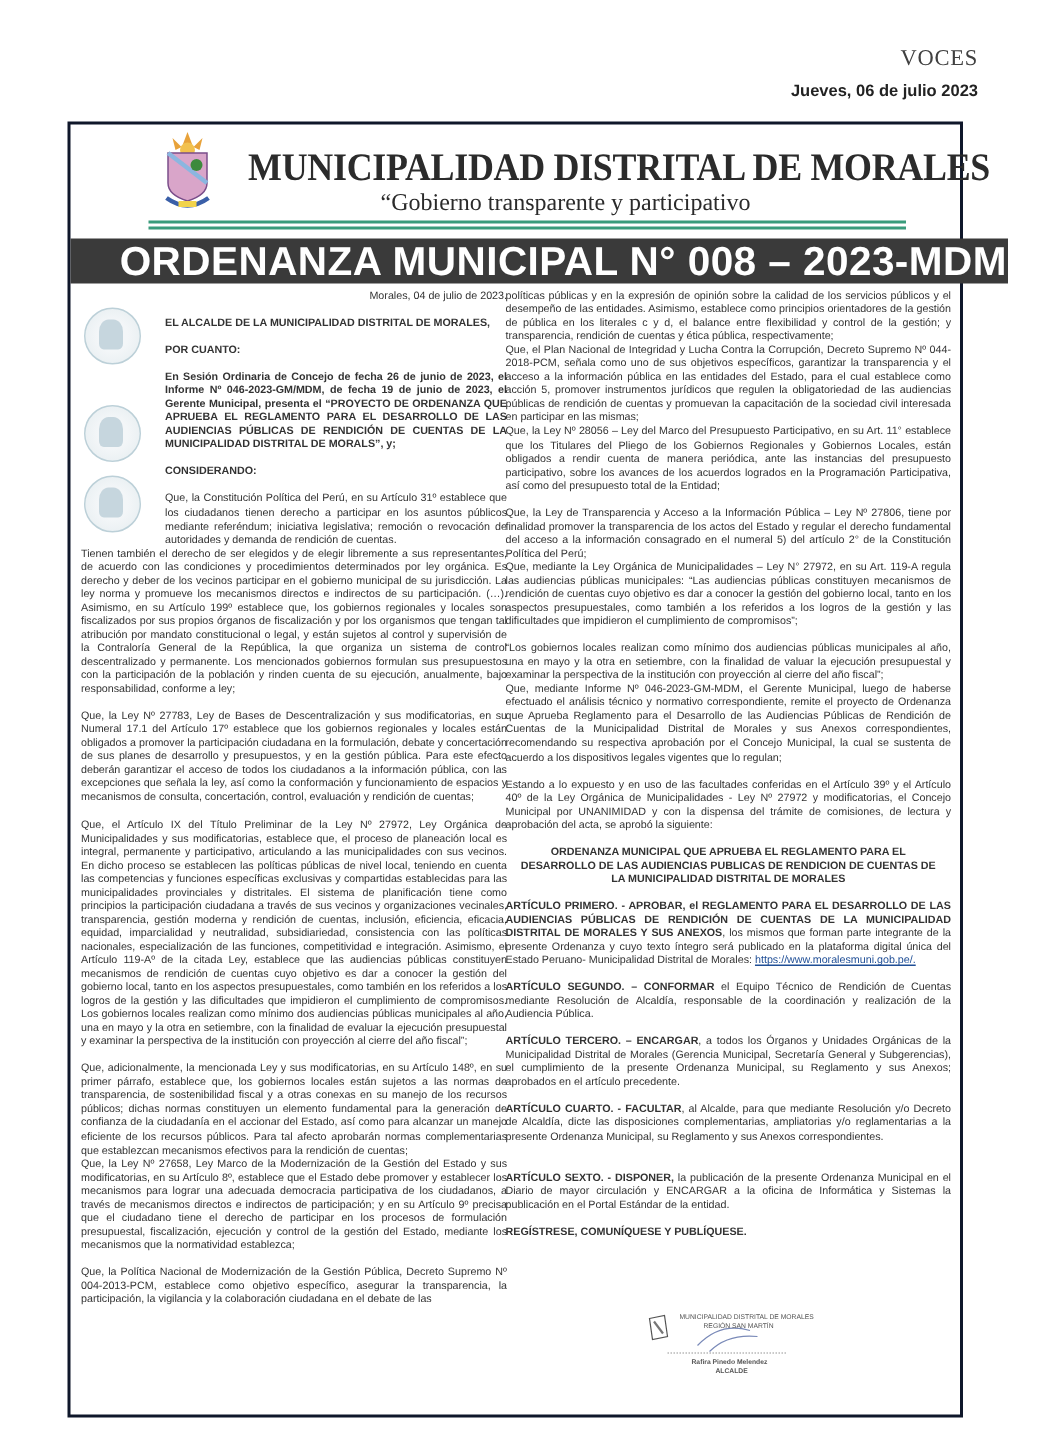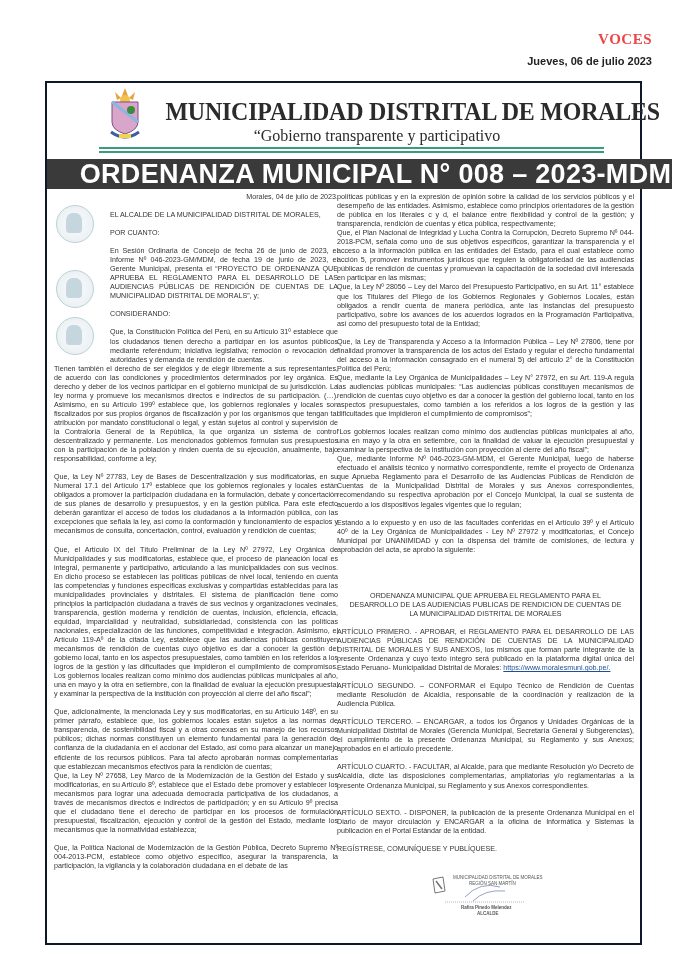--- a/index.html
+++ b/index.html
@@ -1,35 +1,35 @@
 <!DOCTYPE html>
 <html><head>
 <meta charset="utf-8">
 <style>
   html, body { margin:0; padding:0; background:#ffffff; }
   body { width:694px; height:960px; position:relative; overflow:hidden; font-family:"Liberation Sans", sans-serif; color:#222; }
-  .voces { position:absolute; right:42px; top:31px; font-family:"Liberation Serif", serif; font-weight:bold; font-size:15px; color:#ef4444; letter-spacing:0.5px; }
+  .voces { position:absolute; right:42px; top:31px; font-family:"Liberation Serif", serif; font-weight:normal; font-size:15px; color:#404040; letter-spacing:0.5px; }
   .date { position:absolute; right:42px; top:55px; font-size:11px; font-weight:bold; color:#222; }
   .frame { position:absolute; left:45px; top:81px; width:597px; height:864px; border:2px solid #0f172a; box-sizing:border-box; }
   .header { position:absolute; left:0; top:0; width:100%; height:78px; }
   .logo { position:absolute; left:60px; top:5px; width:36px; height:55px; }
   .muni-title { position:absolute; left:100px; top:14px; width:460px; text-align:center; font-family:"Liberation Serif", serif; font-size:26px; font-weight:bold; color:#2b2b2b; letter-spacing:-0.2px; transform:scaleX(0.92); transform-origin:center; white-space:nowrap; }
   .muni-sub { position:absolute; left:100px; top:44px; width:460px; text-align:center; font-family:"Liberation Serif", serif; font-size:16px; font-weight:normal; color:#2b2b2b; }
   .rule1 { position:absolute; left:52px; top:64px; width:505px; height:2px; background:#3a9c7c; }
   .rule2 { position:absolute; left:52px; top:68px; width:505px; height:2px; background:#3a9c7c; }
   .ord-banner { position:absolute; left:0; top:76px; width:100%; height:30px; background:#3a3a3a; color:#fff; text-align:center; font-size:27px; font-weight:bold; line-height:30px; letter-spacing:0.3px;padding-left:32px; }
   .col { position:absolute; top:110px; font-size:7.15px; line-height:9.05px; text-align:justify; color:#333; }
   .col p { margin:0; }
   .col .gap { height:9px; }
   .left { left:7px; width:284px; }
   .right { left:290px; width:297px; }
   .seal { position:absolute; width:36px; height:36px; border-radius:50%; border:1px solid #bcd0d8; background:radial-gradient(circle,#f3f6f8 40%,#e4ecef 100%); }
   .seal .inner { position:absolute; left:9px; top:7px; width:16px; height:20px; border-radius:40% 40% 20% 20%; background:#c6d6de; }
   .indent { margin-left:56px !important; }
-  .b { font-weight:normal; }
+  .b { font-weight:bold; }
   .center { text-align:center; }
   .link { color:#1f4e96; text-decoration:underline; }
   .signature { position:absolute; left:378px; top:786px; width:120px; height:60px; }
   .sig-text { position:absolute; font-size:4.5px; color:#555; white-space:nowrap; }
 </style>
 </head>
 <body>
 
 <div class="voces">VOCES</div>
 <div class="date">Jueves, 06 de julio 2023</div>
@@ -96,21 +96,21 @@
     <p>Que, la Ley Nº 28056 – Ley del Marco del Presupuesto Participativo, en su Art. 11° establece que los Titulares del Pliego de los Gobiernos Regionales y Gobiernos Locales, están obligados a rendir cuenta de manera periódica, ante las instancias del presupuesto participativo, sobre los avances de los acuerdos logrados en la Programación Participativa, así como del presupuesto total de la Entidad;</p>
     <div class="gap"></div>
     <p>Que, la Ley de Transparencia y Acceso a la Información Pública – Ley Nº 27806, tiene por finalidad promover la transparencia de los actos del Estado y regular el derecho fundamental del acceso a la información consagrado en el numeral 5) del artículo 2° de la Constitución Política del Perú;</p>
     <p>Que, mediante la Ley Orgánica de Municipalidades – Ley N° 27972, en su Art. 119-A regula las audiencias públicas municipales: “Las audiencias públicas constituyen mecanismos de rendición de cuentas cuyo objetivo es dar a conocer la gestión del gobierno local, tanto en los aspectos presupuestales, como también a los referidos a los logros de la gestión y las dificultades que impidieron el cumplimiento de compromisos”;</p>
     <div class="gap"></div>
     <p>“Los gobiernos locales realizan como mínimo dos audiencias públicas municipales al año, una en mayo y la otra en setiembre, con la finalidad de valuar la ejecución presupuestal y examinar la perspectiva de la institución con proyección al cierre del año fiscal”;</p>
     <p>Que, mediante Informe Nº 046-2023-GM-MDM, el Gerente Municipal, luego de haberse efectuado el análisis técnico y normativo correspondiente, remite el proyecto de Ordenanza que Aprueba Reglamento para el Desarrollo de las Audiencias Públicas de Rendición de Cuentas de la Municipalidad Distrital de Morales y sus Anexos correspondientes, recomendando su respectiva aprobación por el Concejo Municipal, la cual se sustenta de acuerdo a los dispositivos legales vigentes que lo regulan;</p>
     <div class="gap"></div>
     <p>Estando a lo expuesto y en uso de las facultades conferidas en el Artículo 39º y el Artículo 40º de la Ley Orgánica de Municipalidades - Ley Nº 27972 y modificatorias, el Concejo Municipal por UNANIMIDAD y con la dispensa del trámite de comisiones, de lectura y aprobación del acta, se aprobó la siguiente:</p>
     <div class="gap"></div>
-    <p class="b center" style="padding:0 8px;margin-top:28px;">ORDENANZA MUNICIPAL QUE APRUEBA EL REGLAMENTO PARA EL DESARROLLO DE LAS AUDIENCIAS PUBLICAS DE RENDICION DE CUENTAS DE LA MUNICIPALIDAD DISTRITAL DE MORALES</p>
+    <p class="b center" style="padding:0 8px;">ORDENANZA MUNICIPAL QUE APRUEBA EL REGLAMENTO PARA EL DESARROLLO DE LAS AUDIENCIAS PUBLICAS DE RENDICION DE CUENTAS DE LA MUNICIPALIDAD DISTRITAL DE MORALES</p>
     <div class="gap"></div>
     <p><span class="b">ARTÍCULO PRIMERO. - APROBAR, el REGLAMENTO PARA EL DESARROLLO DE LAS AUDIENCIAS PÚBLICAS DE RENDICIÓN DE CUENTAS DE LA MUNICIPALIDAD DISTRITAL DE MORALES Y SUS ANEXOS</span><span>, los mismos que forman parte integrante de la presente Ordenanza y cuyo texto íntegro será publicado en la plataforma digital única del Estado Peruano- Municipalidad Distrital de Morales: </span><span class="link">https://www.moralesmuni.gob.pe/.</span></p>
     <div class="gap"></div>
     <p><span class="b">ARTÍCULO SEGUNDO. – CONFORMAR</span><span> el Equipo Técnico de Rendición de Cuentas mediante Resolución de Alcaldía, responsable de la coordinación y realización de la Audiencia Pública.</span></p>
     <div class="gap"></div>
     <p><span class="b">ARTÍCULO TERCERO. – ENCARGAR</span><span>, a todos los Órganos y Unidades Orgánicas de la Municipalidad Distrital de Morales (Gerencia Municipal, Secretaría General y Subgerencias), el cumplimiento de la presente Ordenanza Municipal, su Reglamento y sus Anexos; aprobados en el artículo precedente.</span></p>
     <div class="gap"></div>
     <p><span class="b">ARTÍCULO CUARTO. - FACULTAR</span><span>, al Alcalde, para que mediante Resolución y/o Decreto de Alcaldía, dicte las disposiciones complementarias, ampliatorias y/o reglamentarias a la presente Ordenanza Municipal, su Reglamento y sus Anexos correspondientes.</span></p>
     <div class="gap"></div>
     <div class="gap"></div>

